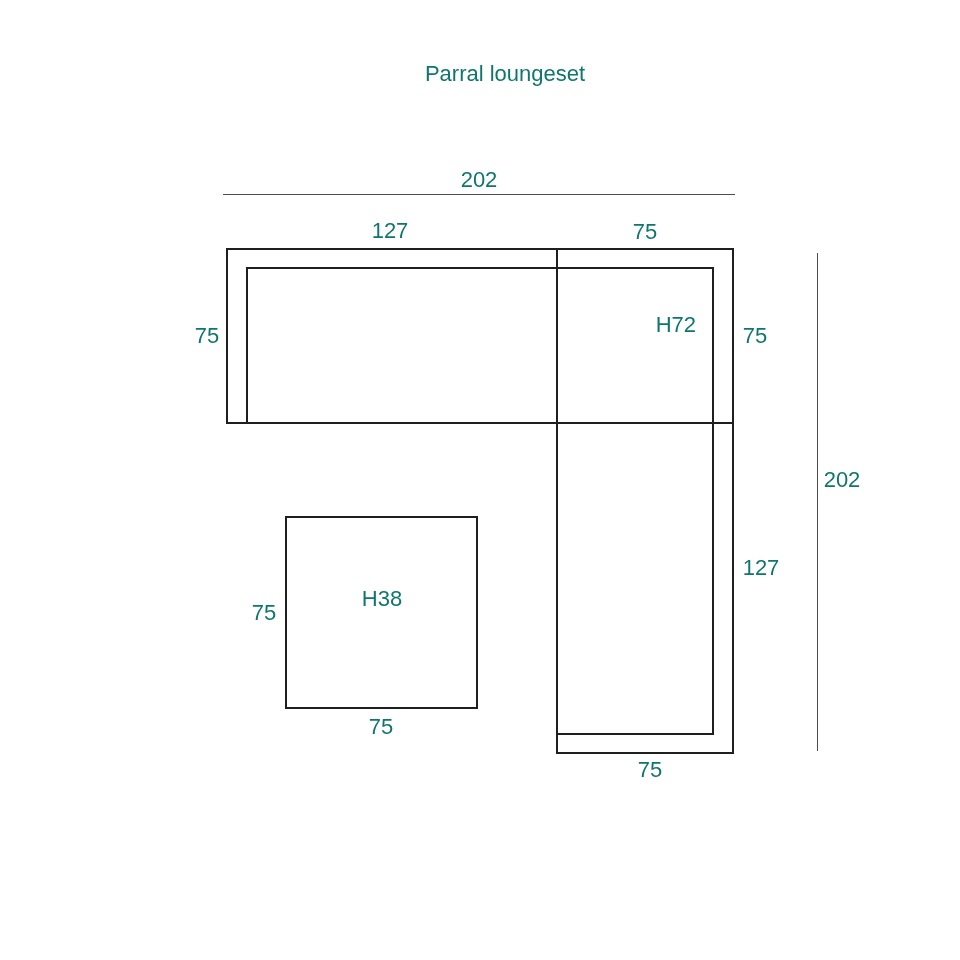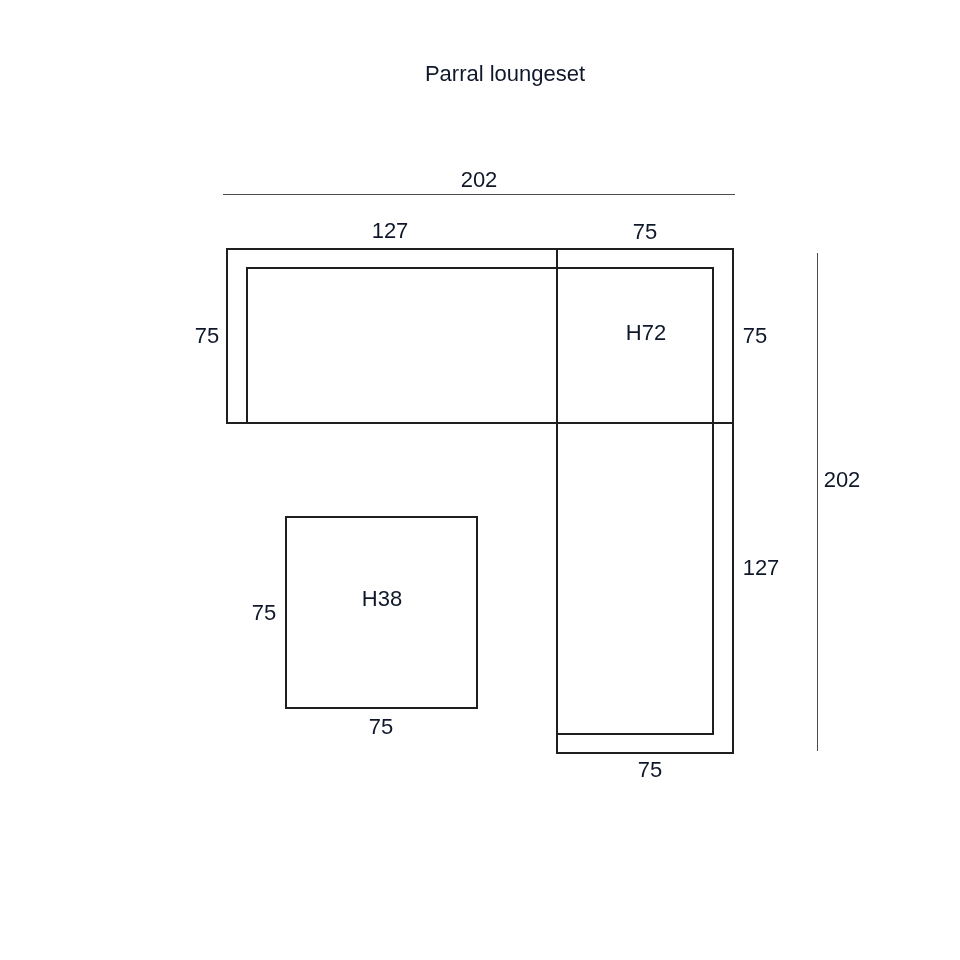--- a/index.html
+++ b/index.html
@@ -19,21 +19,21 @@
   .ln {
     position: absolute;
     background: #1f1f1f;
   }
   .dim {
     position: absolute;
     background: #4d4d4d;
   }
   .lbl {
     position: absolute;
-    color: #0f172a;
+    color: #0f766e;
     font-size: 22px;
     line-height: 26px;
     text-align: center;
     white-space: nowrap;
   }
   
   .title { left: 375px; top: 61px; width: 260px; }
 
   
   .l-outer-top      { left: 226px; top: 248px; width: 508px; height: 2px; }
@@ -58,21 +58,21 @@
 
   
   .d-top   { left: 223px; top: 194px; width: 512px; height: 1px; }
   .d-right { left: 817px; top: 253px; width: 1px;   height: 498px; }
 
   
   .t-202-top    { left: 429px; top: 167px; width: 100px; }
   .t-127-top    { left: 340px; top: 218px; width: 100px; }
   .t-75-top     { left: 595px; top: 219px; width: 100px; }
   .t-75-left    { left: 157px; top: 323px; width: 100px; }
-  .t-h72        { left: 596px; top: 320px; width: 100px; }
+  .t-h72        { left: 596px; top: 312px; width: 100px; text-align: right; }
   .t-75-right   { left: 705px; top: 323px; width: 100px; }
   .t-202-right  { left: 792px; top: 467px; width: 100px; }
   .t-127-right  { left: 711px; top: 555px; width: 100px; }
   .t-75-tbl-l   { left: 214px; top: 600px; width: 100px; }
   .t-h38        { left: 332px; top: 586px; width: 100px; }
   .t-75-tbl-b   { left: 331px; top: 714px; width: 100px; }
   .t-75-bottom  { left: 600px; top: 757px; width: 100px; }
 </style>
 </head>
 <body>

